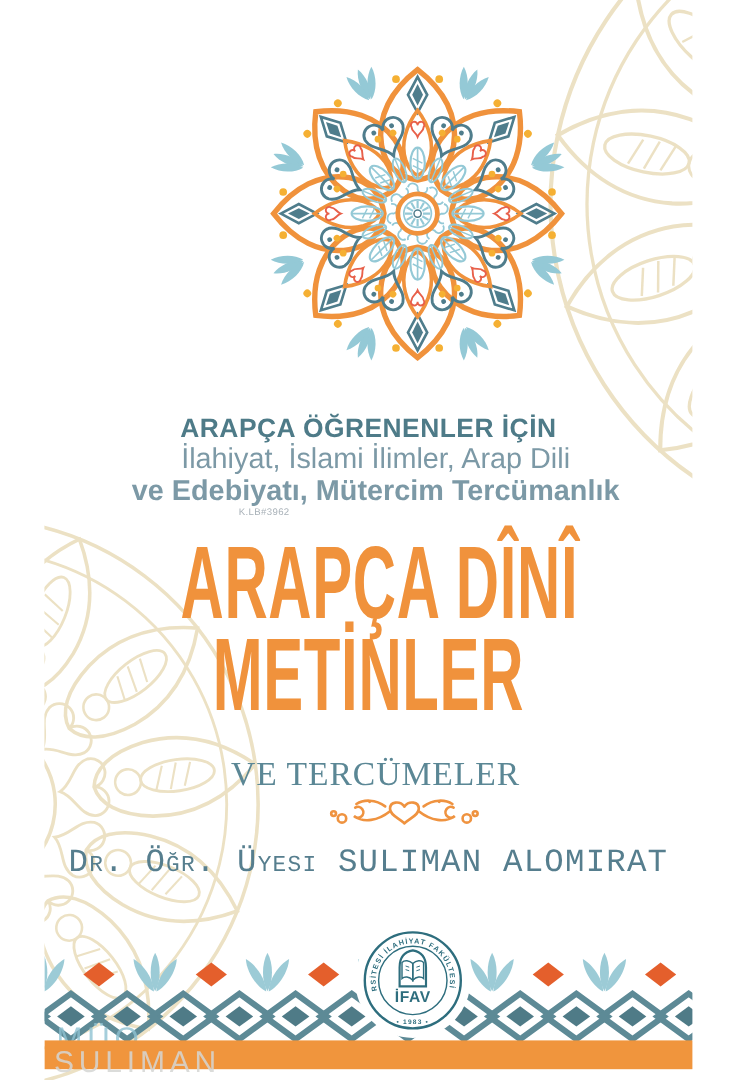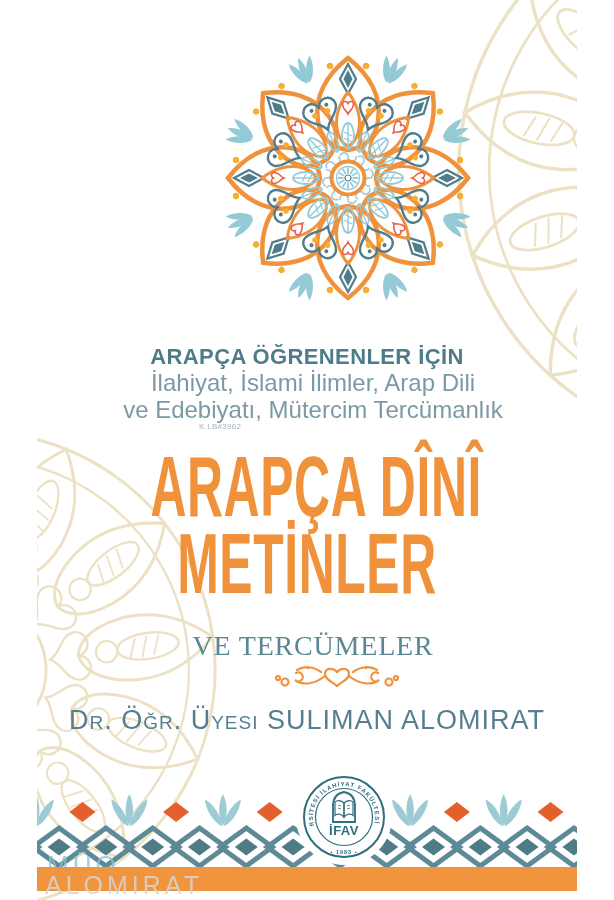--- a/index.html
+++ b/index.html
@@ -4,29 +4,29 @@
 <style>
   html,body{margin:0;padding:0;background:#ffffff;}
   .page{position:relative;width:540px;height:900px;margin:0 auto;background:#ffffff;overflow:hidden;
         font-family:"Liberation Sans",sans-serif;}
   .abs{position:absolute;}
   .ctr{left:0;right:0;text-align:center;}
   
   .series-heading{top:344px;font-size:22px;font-weight:bold;letter-spacing:.4px;color:#4e7b88;z-index:3;}
   .audience{font-size:24px;font-weight:normal;color:#7c99a6;z-index:3;margin-left:12px;}
   .audience.l1{top:369px;}
-  .audience.l2{top:396px;}
+  .audience.l2{top:396px;font-weight:bold;}
   .title-line{font-size:86px;font-weight:bold;color:#f0923c;letter-spacing:1px;z-index:3;
               transform:scaleX(.58);white-space:nowrap;}
   .title-line.l1{top:437px;}
   .title-line.l2{top:514px;}
   .subtitle{font-family:"Liberation Serif",serif;font-size:28px;color:#5b8795;letter-spacing:.8px;z-index:3;}
   .subtitle.l1{top:599px;}
   .subtitle.l2{top:630px;margin-left:12px;}
-  .author{top:705px;font-family:Liberation Sans, sans-serif;font-variant:small-caps;
+  .author{top:705px;font-family:Liberation Mono, monospace;font-variant:small-caps;
           font-size:27px;color:#567e8e;letter-spacing:1px;z-index:3;}
   
   .mandala{left:176px;top:43px;z-index:2;}
   .cream-tr{left:408px;top:-120px;z-index:1;opacity:.95;}
   .cream-l{left:-310px;top:420px;z-index:1;opacity:.95;}
   .flourish{left:235px;top:665px;z-index:3;}
   .border-band{left:0;top:793px;z-index:2;}
   .bottom-bar{left:0;top:867px;width:614px;height:24px;background:#f0953d;z-index:3;}
   .logo{left:257px;top:767px;z-index:4;}
   
@@ -209,21 +209,21 @@
       <use href="#b-diamond" transform="translate(536.9,54)"></use>
       <use href="#b-diamond" transform="translate(583.7,54)"></use>
       <use href="#b-diamond" transform="translate(630.5,54)"></use>
     </g>
   </svg>
 
   <div class="abs wm-site1">MÜQ</div>
 
   <div class="abs bottom-bar"></div>
 
-  <div class="abs wm-site2">ALOMIRAT</div>
+  <div class="abs wm-site2">SULIMAN</div>
   <div class="abs wm-id">K.LB#3962</div>
 
   <svg class="abs logo" width="100" height="100" viewBox="-50 -50 100 100">
     <circle r="48" fill="#ffffff"></circle>
     <circle r="40" fill="#ffffff" stroke="#2e6e7e" stroke-width="2"></circle>
     <circle r="28.5" fill="none" stroke="#2e6e7e" stroke-width="1.2"></circle>
     <path id="ringArc" d="M -29.4,9.9 A 31,31 0 1 1 29.4,9.9" fill="none"></path>
     <text font-size="6" font-weight="bold" fill="#2e6e7e" letter-spacing="1">
       <textPath href="#ringArc" startOffset="50%" text-anchor="middle">ÜNİVERSİTESİ İLAHİYAT FAKÜLTESİ VAKFI</textPath>
     </text>

